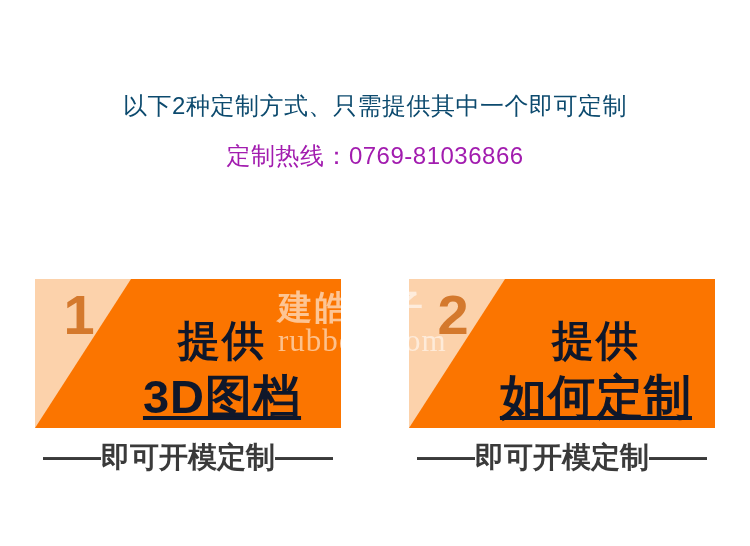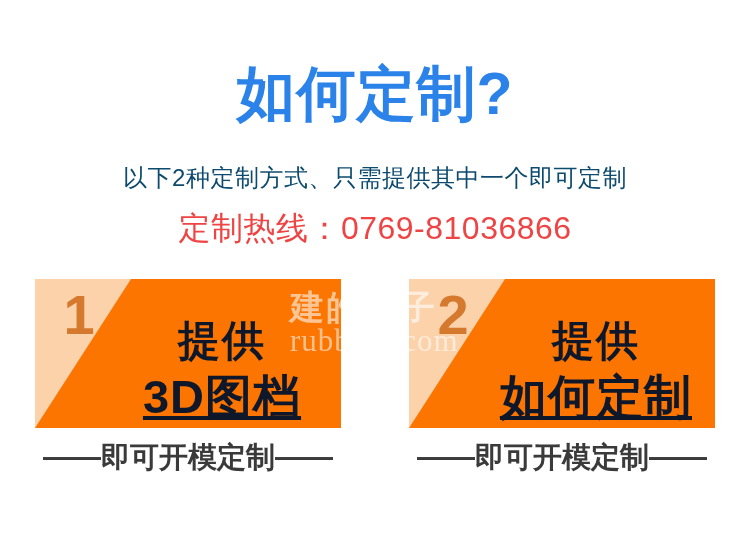--- a/index.html
+++ b/index.html
@@ -48,23 +48,23 @@
     font-size: 24px;
     line-height: 34px;
     color: #0c4a6e;
     letter-spacing: 0.5px;
     white-space: nowrap;
   }
 
   .subtitle-2 {
     margin: 0;
     padding-top: 6px;
-    font-size: 32px;
+    font-size: 24px;
     line-height: 34px;
-    color: #ef4444;
+    color: #a21caf;
     letter-spacing: 0.5px;
     white-space: nowrap;
   }
 
   
   .cards {
     position: absolute;
     left: 0;
     top: 279px;
     width: 750px;
@@ -133,21 +133,20 @@
   }
 
   
   .watermark {
     position: absolute;
     left: 278px;
     top: 288px;
     width: 230px;
     pointer-events: none;
     z-index: 5;
-    margin-left: 12px;
   }
   .watermark-cn {
     font-size: 34px;
     line-height: 38px;
     font-weight: bold;
     color: rgba(255,255,255,0.58);
     letter-spacing: 3px;
     white-space: nowrap;
   }
   .watermark-en {
@@ -181,21 +180,20 @@
   }
   .caption-1 { left: 35px; }
   .caption-2 { left: 409px; }
 </style>
 </head>
 <body>
 
 <div class="page">
 
   <div class="heading-block">
-    <div class="main-title">如何定制?</div>
     <div class="subtitle-1">以下2种定制方式、只需提供其中一个即可定制</div>
     <div class="subtitle-2">定制热线：0769-81036866</div>
   </div>
 
   <div class="cards">
 
     <div class="card card-1">
       <div class="card-corner"></div>
       <div class="card-number">1</div>
       <div class="card-text">

